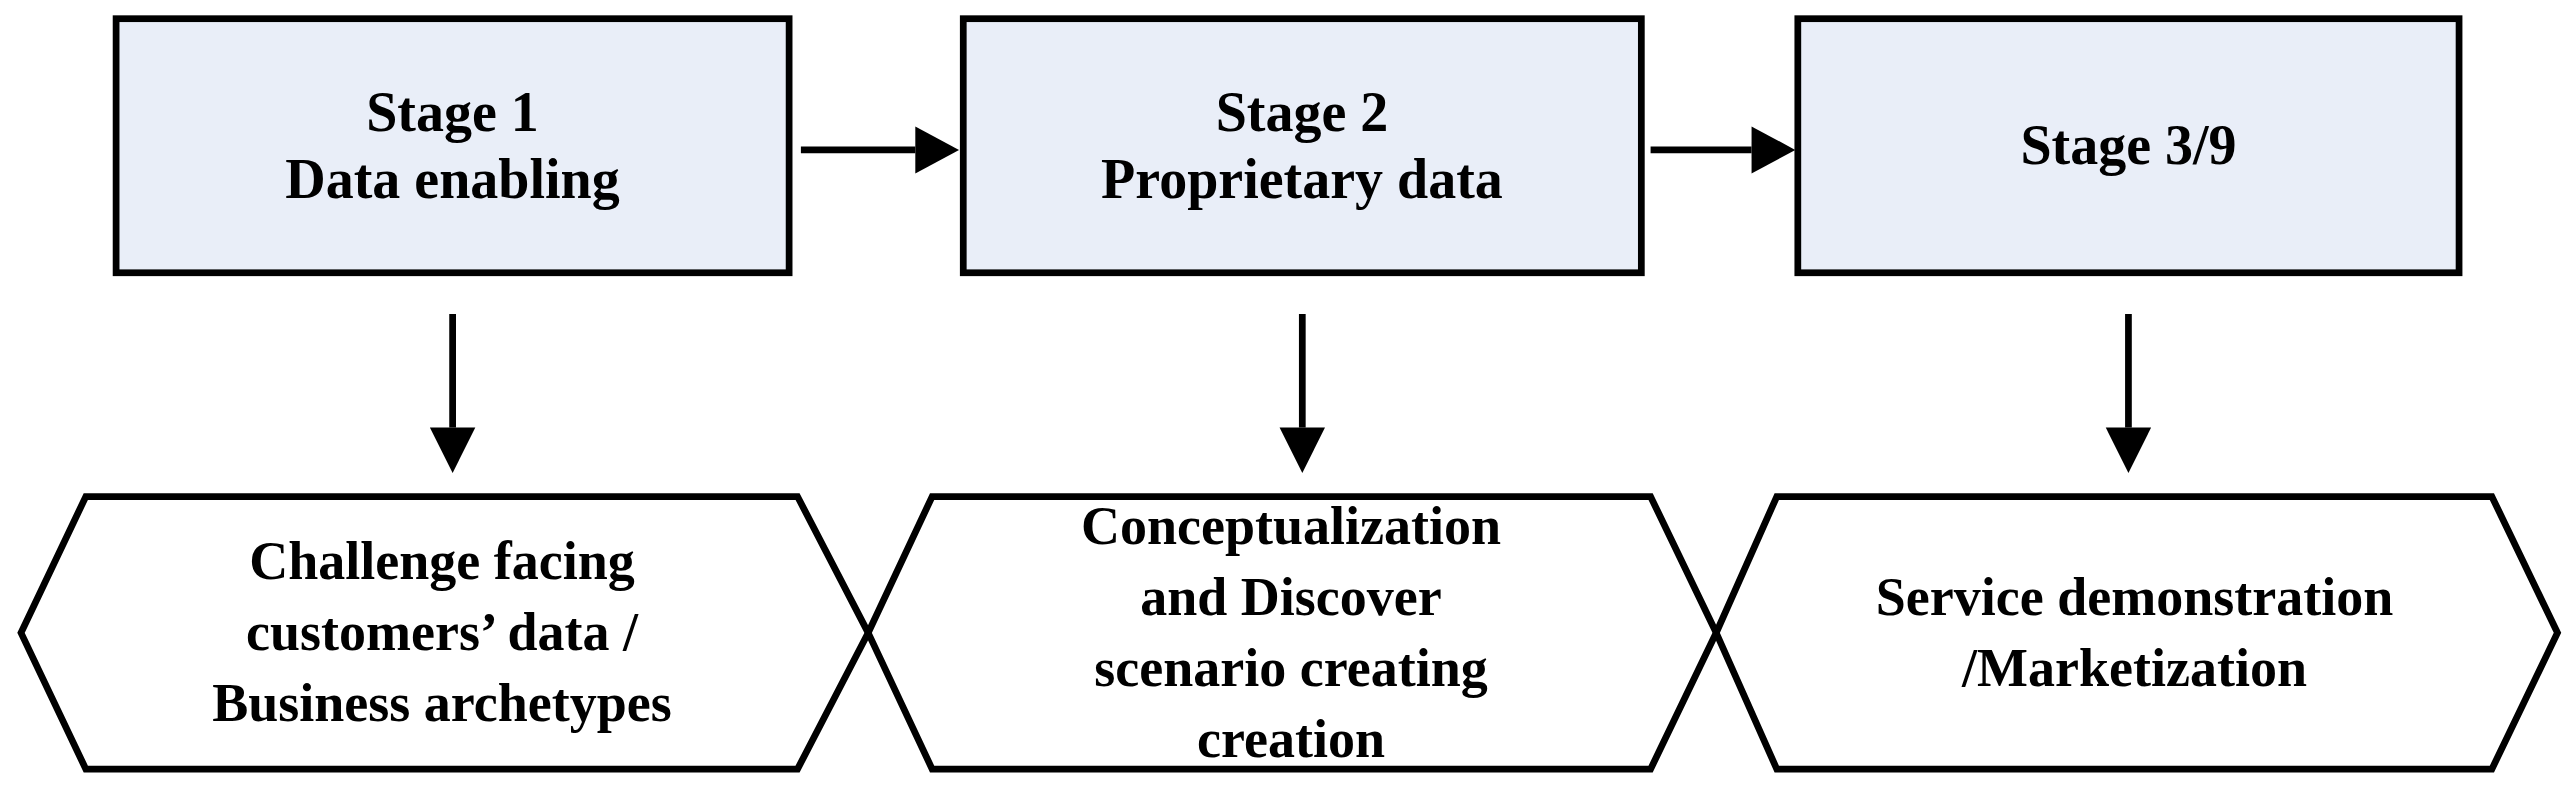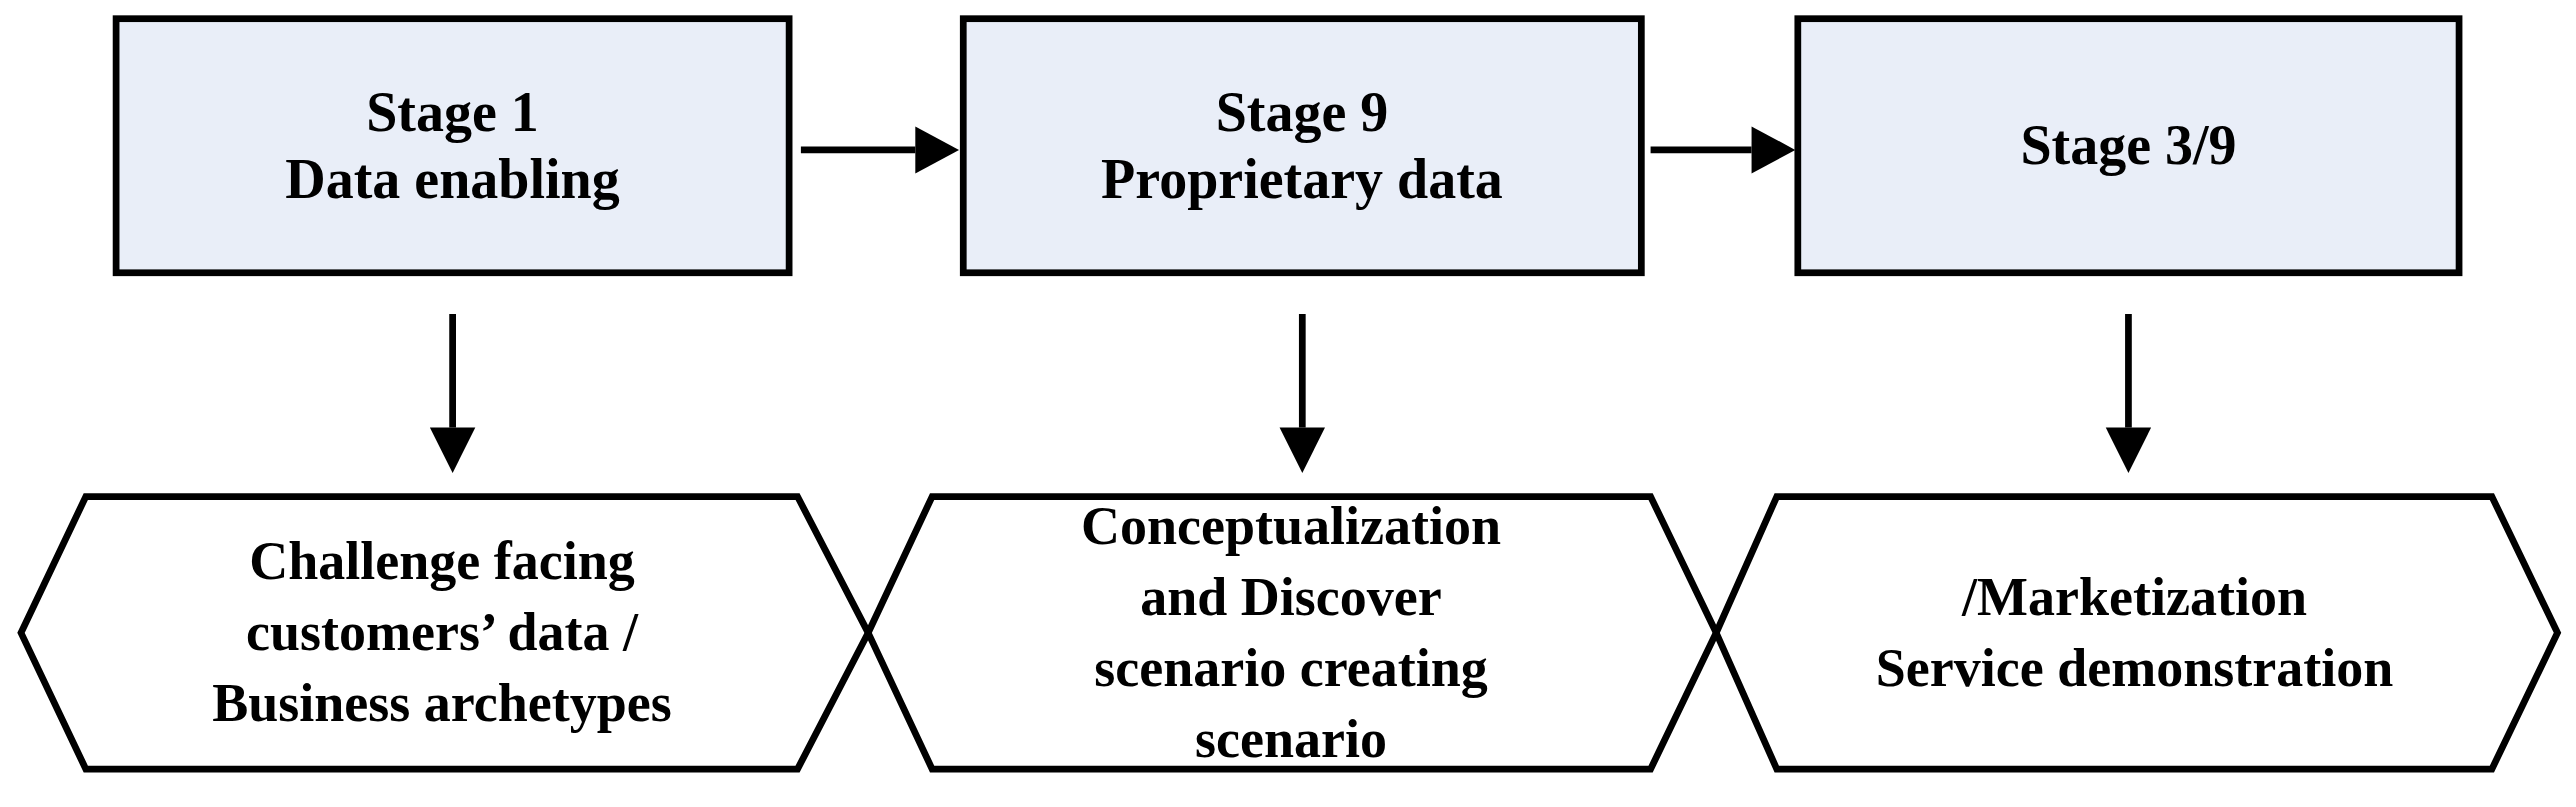--- a/index.html
+++ b/index.html
@@ -51,37 +51,37 @@
     <polygon points="102,590 948,590 1032,752 948,914 102,914 25,752" stroke="#000000" stroke-width="8" stroke-linejoin="miter" fill="#ffffff"></polygon>
     <polygon points="1108,590 1962,590 2040,752 1962,914 1108,914 1032,752" stroke="#000000" stroke-width="8" stroke-linejoin="miter" fill="#ffffff"></polygon>
     <polygon points="2112,590 2962,590 3040,752 2962,914 2112,914 2040,752" stroke="#000000" stroke-width="8" stroke-linejoin="miter" fill="#ffffff"></polygon>
   </svg>
 
   <div class="label stage-label" style="left:116px;top:18.5px;width:673px;height:254px;">
     <div>Stage 1</div>
     <div>Data enabling</div>
   </div>
   <div class="label stage-label" style="left:963px;top:18.5px;width:678px;height:254px;">
-    <div>Stage 9</div>
+    <div>Stage 2</div>
     <div>Proprietary data</div>
   </div>
   <div class="label stage-label" style="left:1798px;top:18.5px;width:661px;height:254px;">
     <div>Stage 3/9</div>
   </div>
 
   <div class="label activity-label" style="left:86px;top:496px;width:712px;height:273px;">
     <div>Challenge facing</div>
     <div>customers’ data /</div>
     <div>Business archetypes</div>
   </div>
   <div class="label activity-label" style="left:932px;top:496px;width:718px;height:273px;">
     <div>Conceptualization</div>
     <div>and Discover</div>
     <div>scenario creating</div>
-    <div>scenario</div>
+    <div>creation</div>
   </div>
   <div class="label activity-label" style="left:1777px;top:496px;width:715px;height:273px;">
+    <div>Service demonstration</div>
     <div>/Marketization</div>
-    <div>Service demonstration</div>
   </div>
 
 </div>
 
 
 </body></html>

